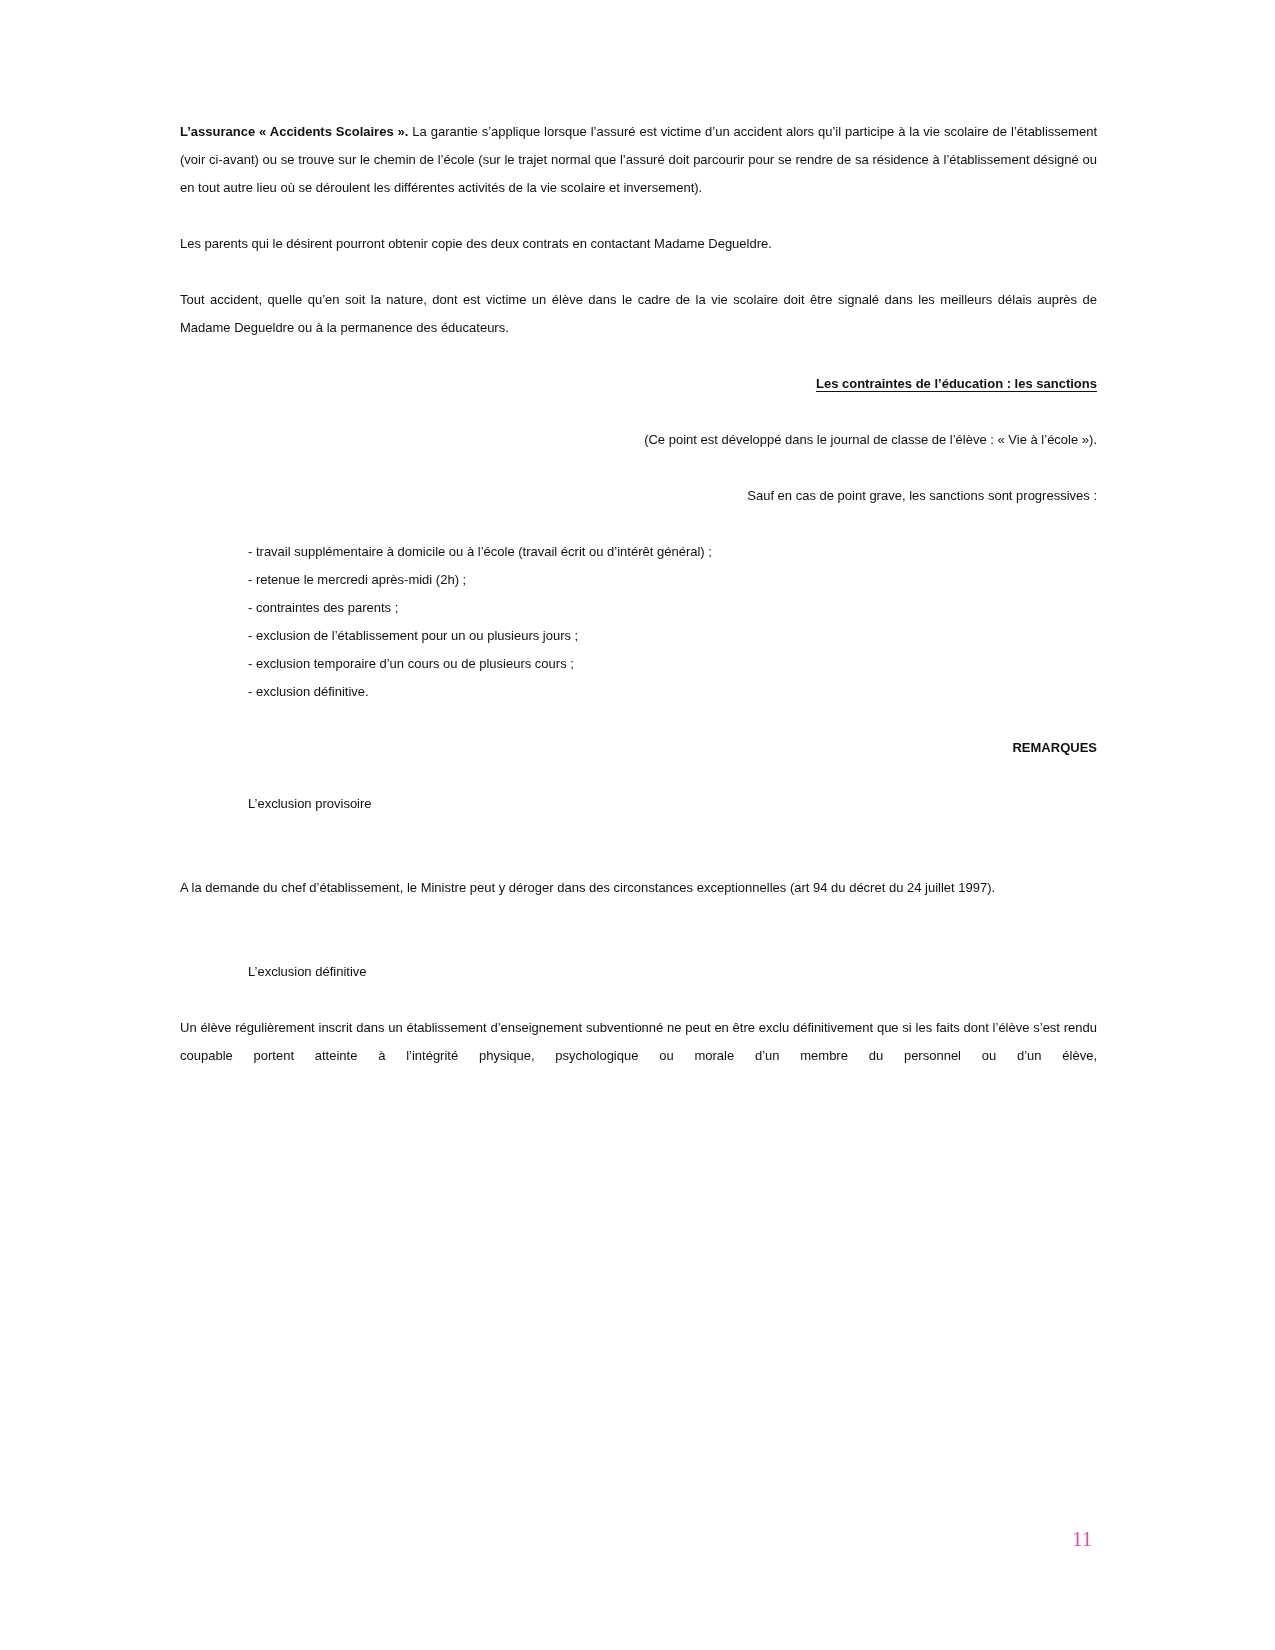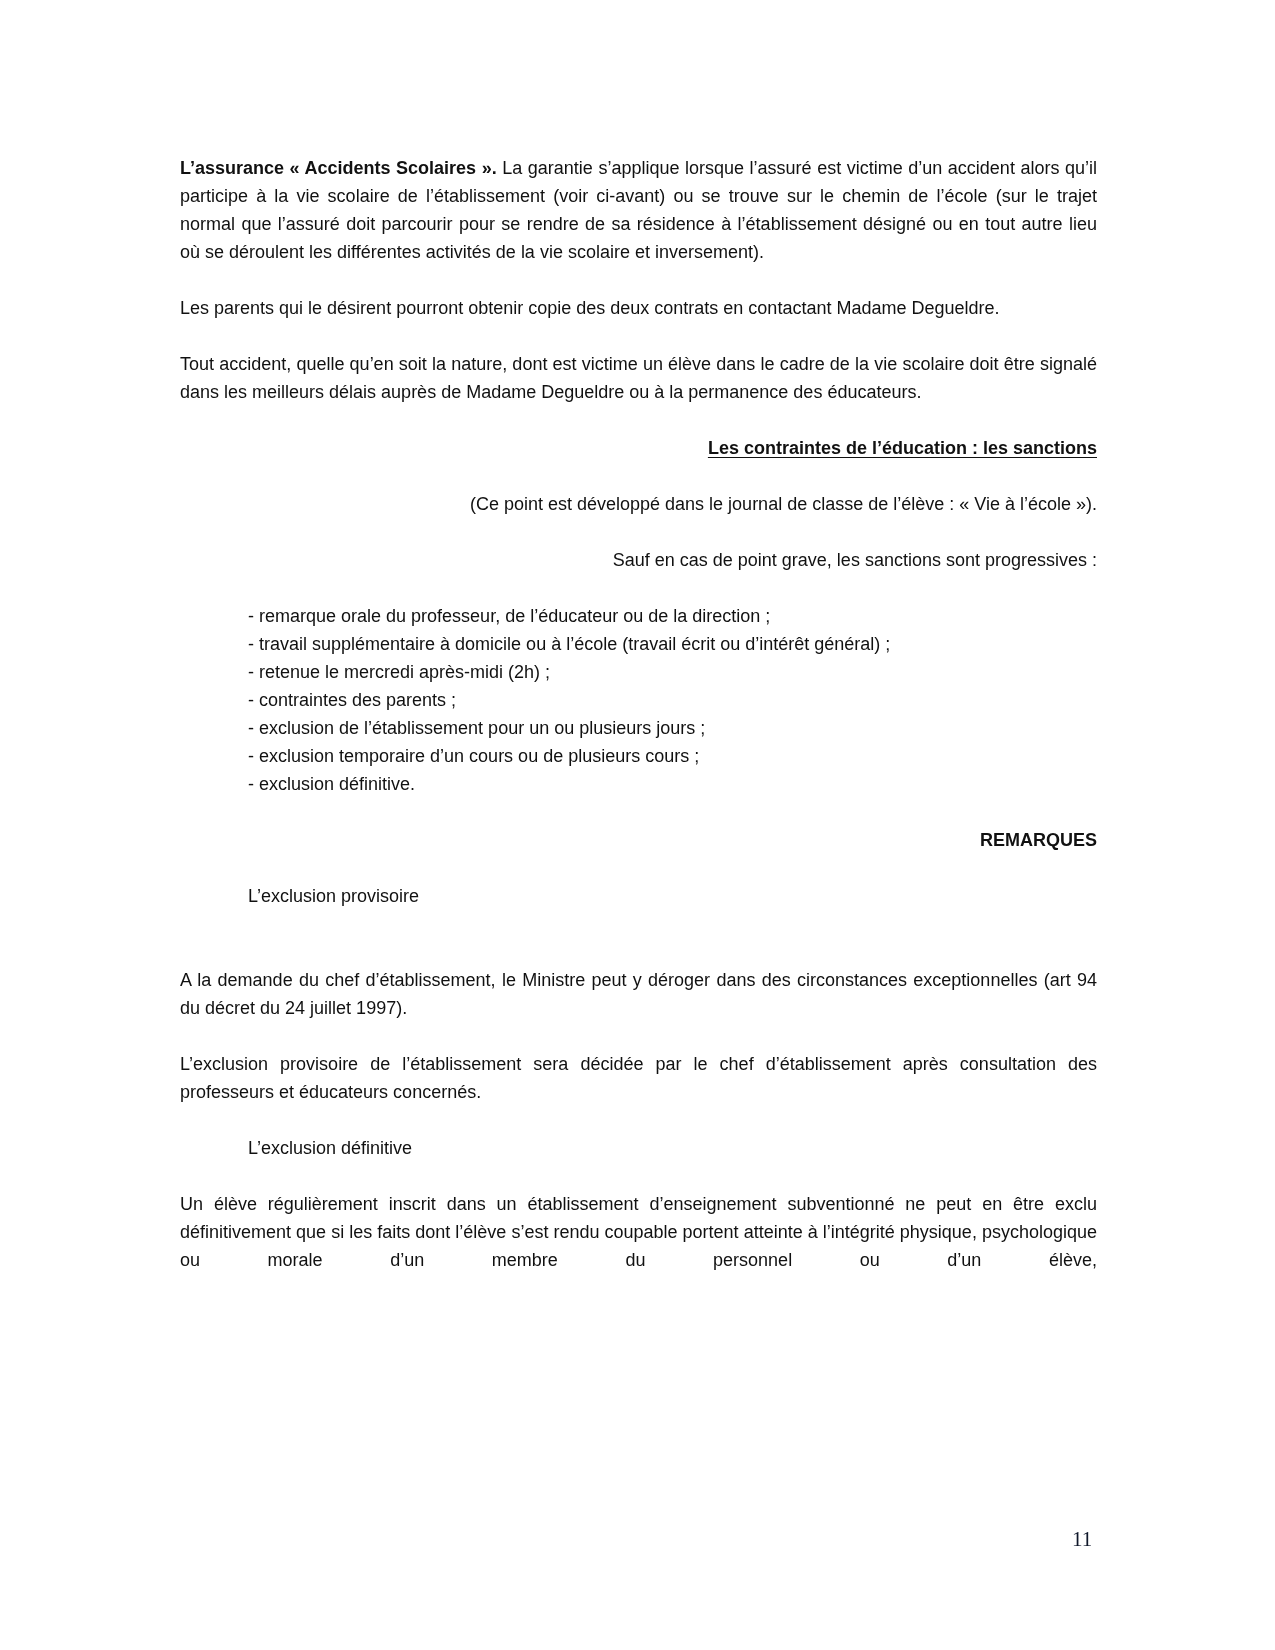--- a/index.html
+++ b/index.html
@@ -13,23 +13,22 @@
     position: relative;
     overflow: hidden;
     color: #111111;
     font-family: "Liberation Sans", "DejaVu Sans", sans-serif;
   }
   .page {
     position: absolute;
     left: 180px;
     top: 118px;
     width: 917px;
-    font-size: 18px;
+    font-size: 13px;
     line-height: 28px;
-    margin-top: 36px;
   }
   .para {
     margin: 0;
     text-align: justify;
   }
   .para.left { text-align: right; }
   .gap { height: 28px; }
   .bold { font-weight: bold; }
   .u { text-decoration: underline; text-underline-offset: 3px; }
   .list {
@@ -47,21 +46,21 @@
     padding-left: 68px;
     font-weight: normal;
   }
   .pagenum {
     position: absolute;
     left: 1072px;
     top: 1527px;
     font-family: "Liberation Serif", "DejaVu Serif", serif;
     font-size: 21px;
     line-height: 24px;
-    color: #0f172a;
+    color: #ec4899;
   }
 </style>
 </head>
 <body>
 
 <div class="page">
 
   <p class="para"><span class="bold">L’assurance « Accidents Scolaires ».</span><span> La garantie s’applique lorsque l’assuré est victime d’un accident alors qu’il participe à la vie scolaire de l’établissement (voir ci-avant) ou se trouve sur le chemin de l’école (sur le trajet normal que l’assuré doit parcourir pour se rendre de sa résidence à l’établissement désigné ou en tout autre lieu où se déroulent les différentes activités de la vie scolaire et inversement).</span></p>
 
   <div class="gap"></div>
@@ -80,21 +79,20 @@
 
   <p class="para left">(Ce point est développé dans le journal de classe de l’élève : « Vie à l’école »).</p>
 
   <div class="gap"></div>
 
   <p class="para left">Sauf en cas de point grave, les sanctions sont progressives :</p>
 
   <div class="gap"></div>
 
   <ul class="list">
-    <li>- remarque orale du professeur, de l’éducateur ou de la direction ;</li>
     <li>- travail supplémentaire à domicile ou à l’école (travail écrit ou d’intérêt général) ;</li>
     <li>- retenue le mercredi après-midi (2h) ;</li>
     <li>- contraintes des parents ;</li>
     <li>- exclusion de l’établissement pour un ou plusieurs jours ;</li>
     <li>- exclusion temporaire d’un cours ou de plusieurs cours ;</li>
     <li>- exclusion définitive.</li>
   </ul>
 
   <div class="gap"></div>
 
@@ -106,21 +104,20 @@
 
   <div class="gap"></div>
 
 
   <div class="gap"></div>
 
   <p class="para">A la demande du chef d’établissement, le Ministre peut y déroger dans des circonstances exceptionnelles (art 94 du décret du 24 juillet 1997).</p>
 
   <div class="gap"></div>
 
-  <p class="para">L’exclusion provisoire de l’établissement sera décidée par le chef d’établissement après consultation des professeurs et éducateurs concernés.</p>
 
   <div class="gap"></div>
 
   <p class="subhead">L’exclusion définitive</p>
 
   <div class="gap"></div>
 
   <p class="para" style="text-align-last: justify;">Un élève régulièrement inscrit dans un établissement d’enseignement subventionné ne peut en être exclu définitivement que si les faits dont l’élève s’est rendu coupable portent atteinte à l’intégrité physique, psychologique ou morale d’un membre du personnel ou d’un élève,</p>
 
 </div>

